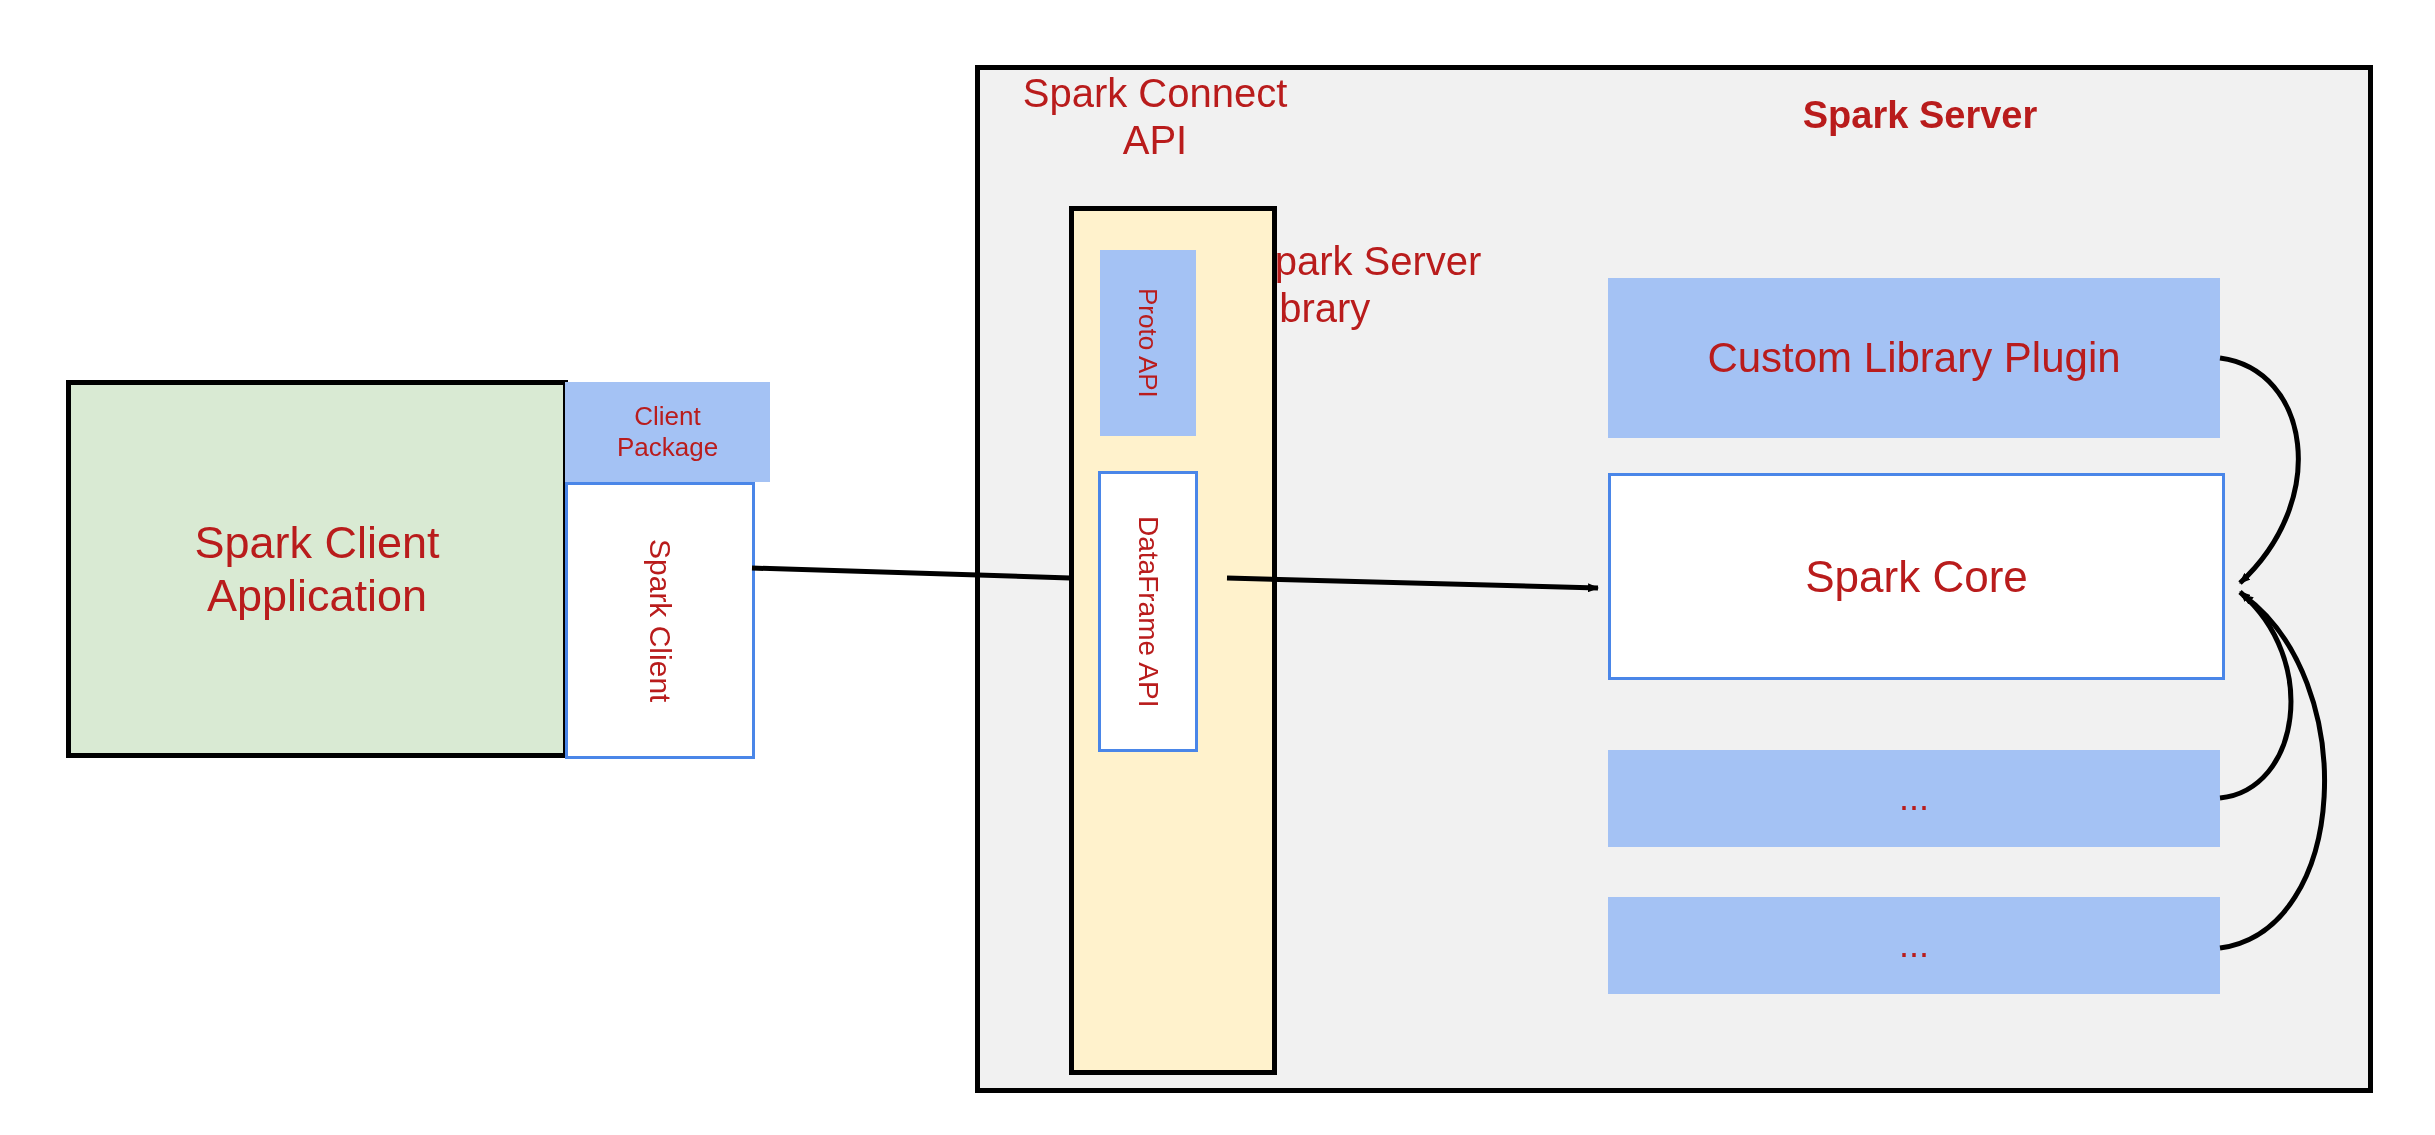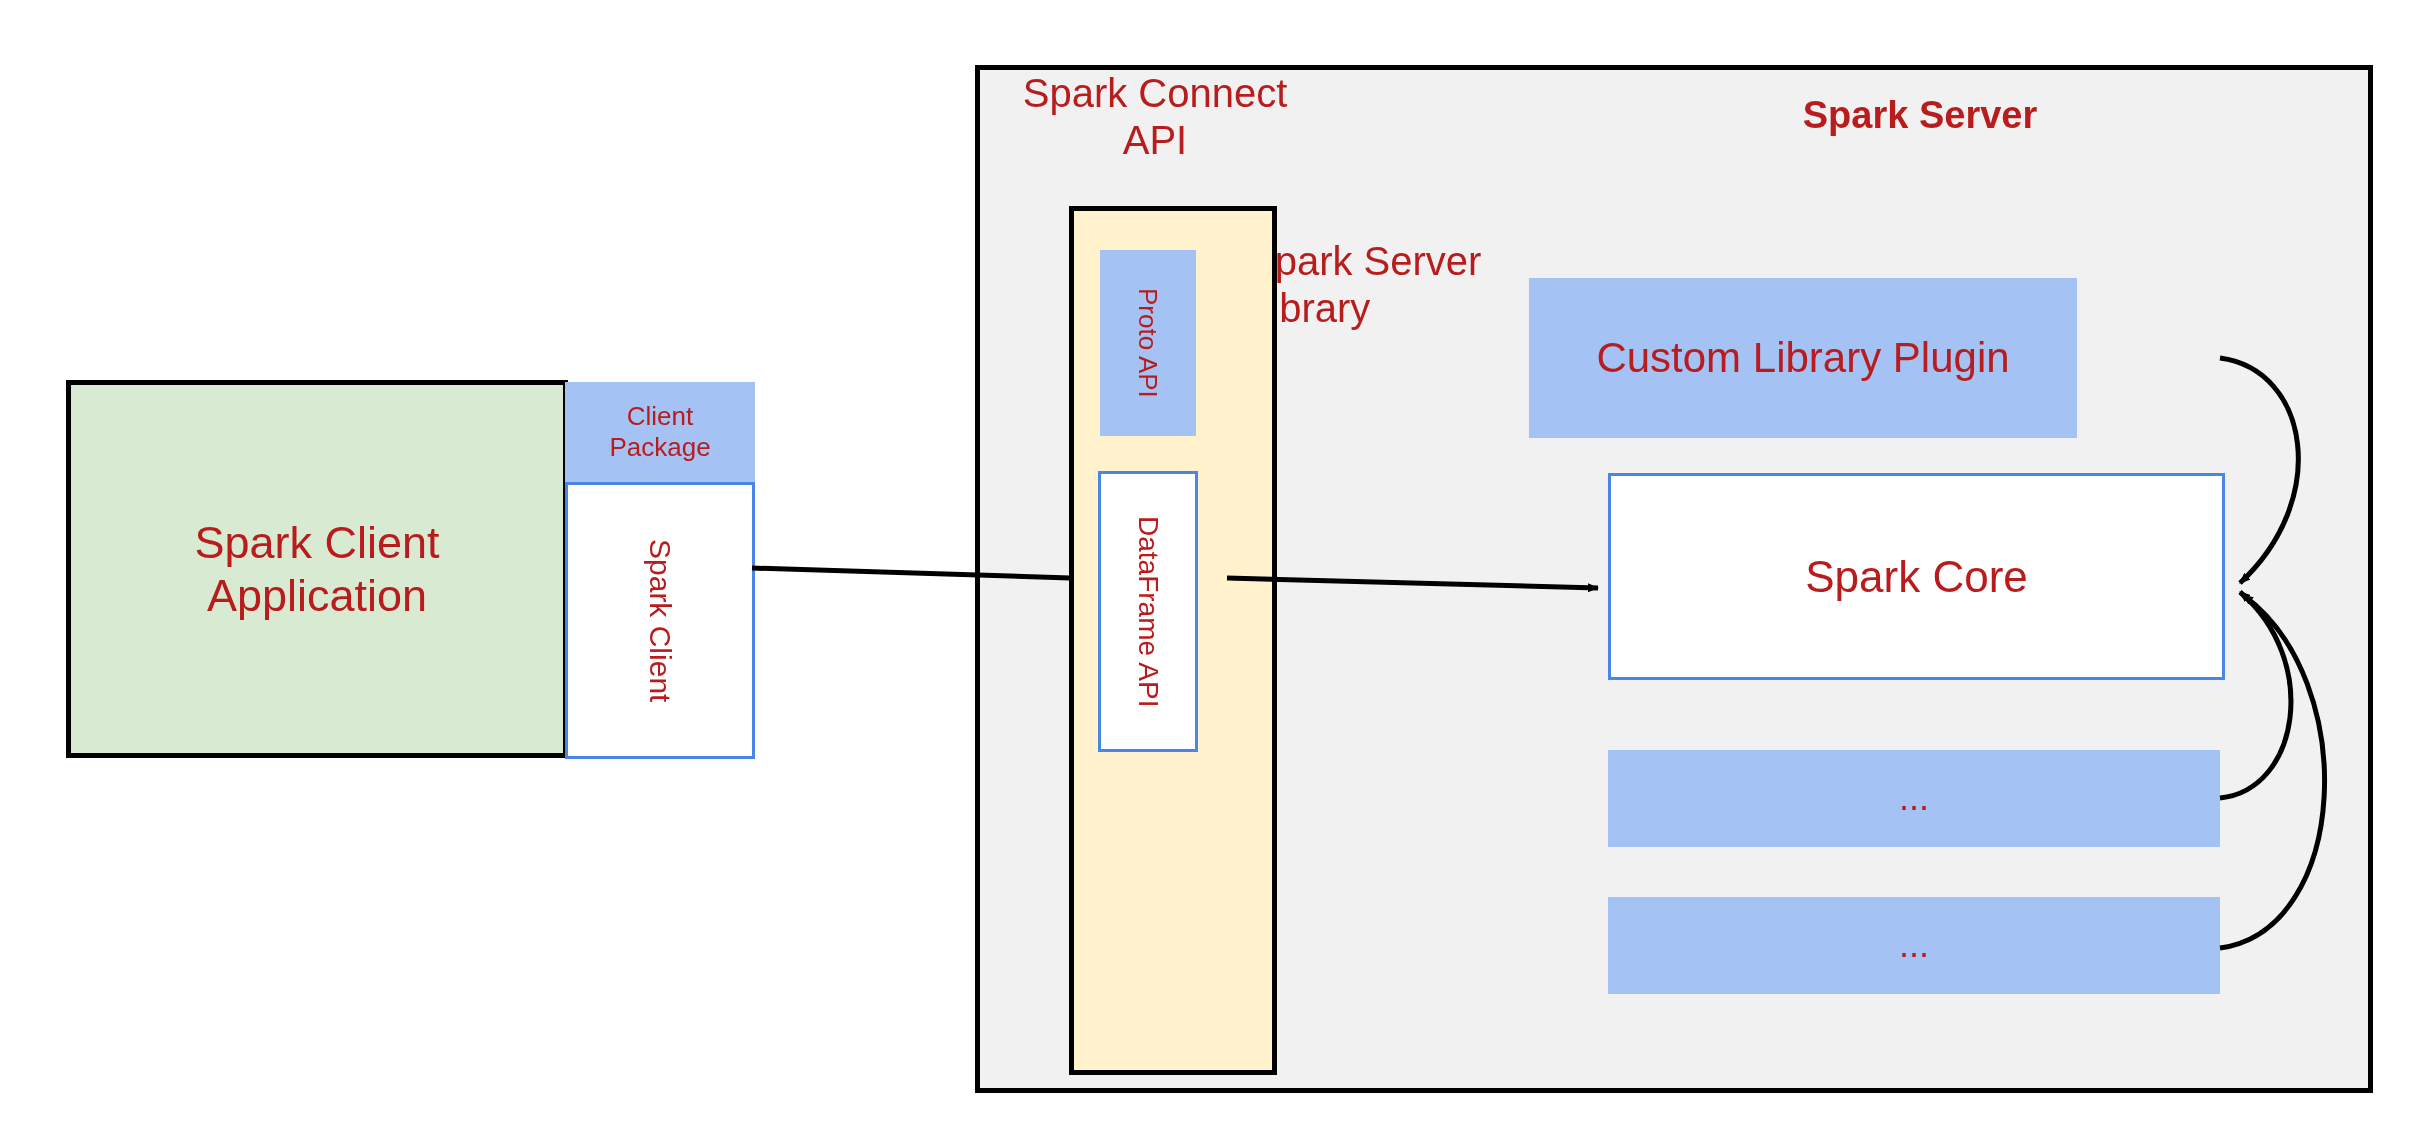--- a/index.html
+++ b/index.html
@@ -35,21 +35,21 @@
     top: 380px;
     width: 502px;
     height: 378px;
     background: #d9ead3;
     border: 5px solid #000000;
     font-size: 45px;
   }
   #client-package {
     left: 565px;
     top: 382px;
-    width: 190px;
+    width: 205px;
     height: 100px;
     background: #a4c2f4;
     border: 2px solid #a4c2f4;
     font-size: 26px;
   }
   #spark-client {
     left: 565px;
     top: 482px;
     width: 190px;
     height: 277px;
@@ -125,23 +125,23 @@
     top: 471px;
     width: 100px;
     height: 281px;
     background: #ffffff;
     border: 3px solid #4a86e8;
     font-size: 28px;
   }
 
   
   #custom-library-plugin {
-    left: 1529px;
+    left: 1608px;
     top: 278px;
-    width: 548px;
+    width: 612px;
     height: 160px;
     background: #a4c2f4;
     font-size: 42px;
   }
   #spark-core {
     left: 1608px;
     top: 473px;
     width: 617px;
     height: 207px;
     background: #ffffff;

